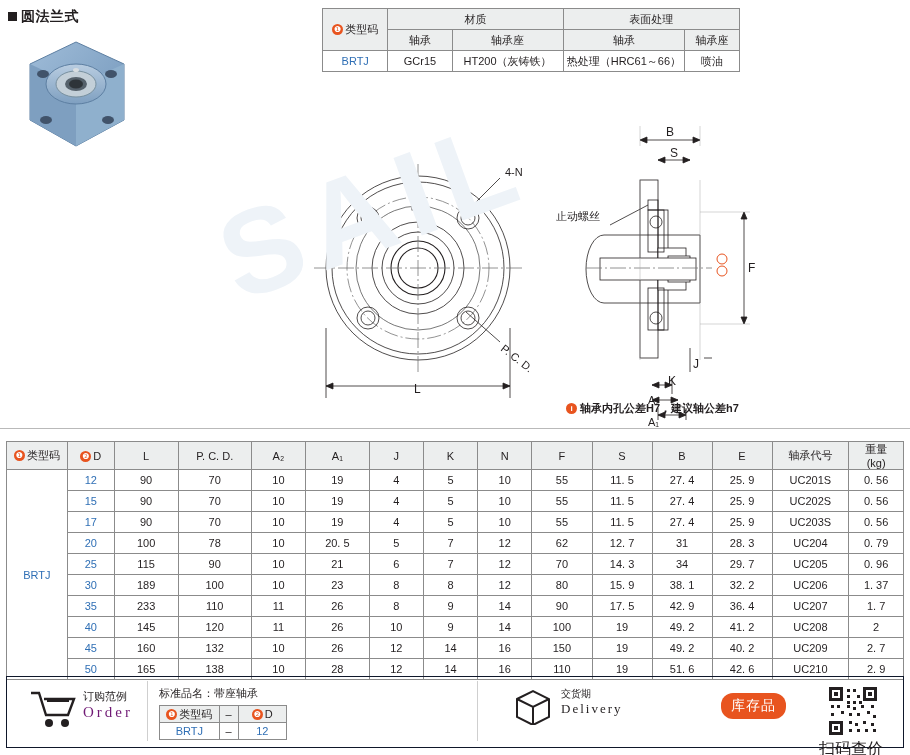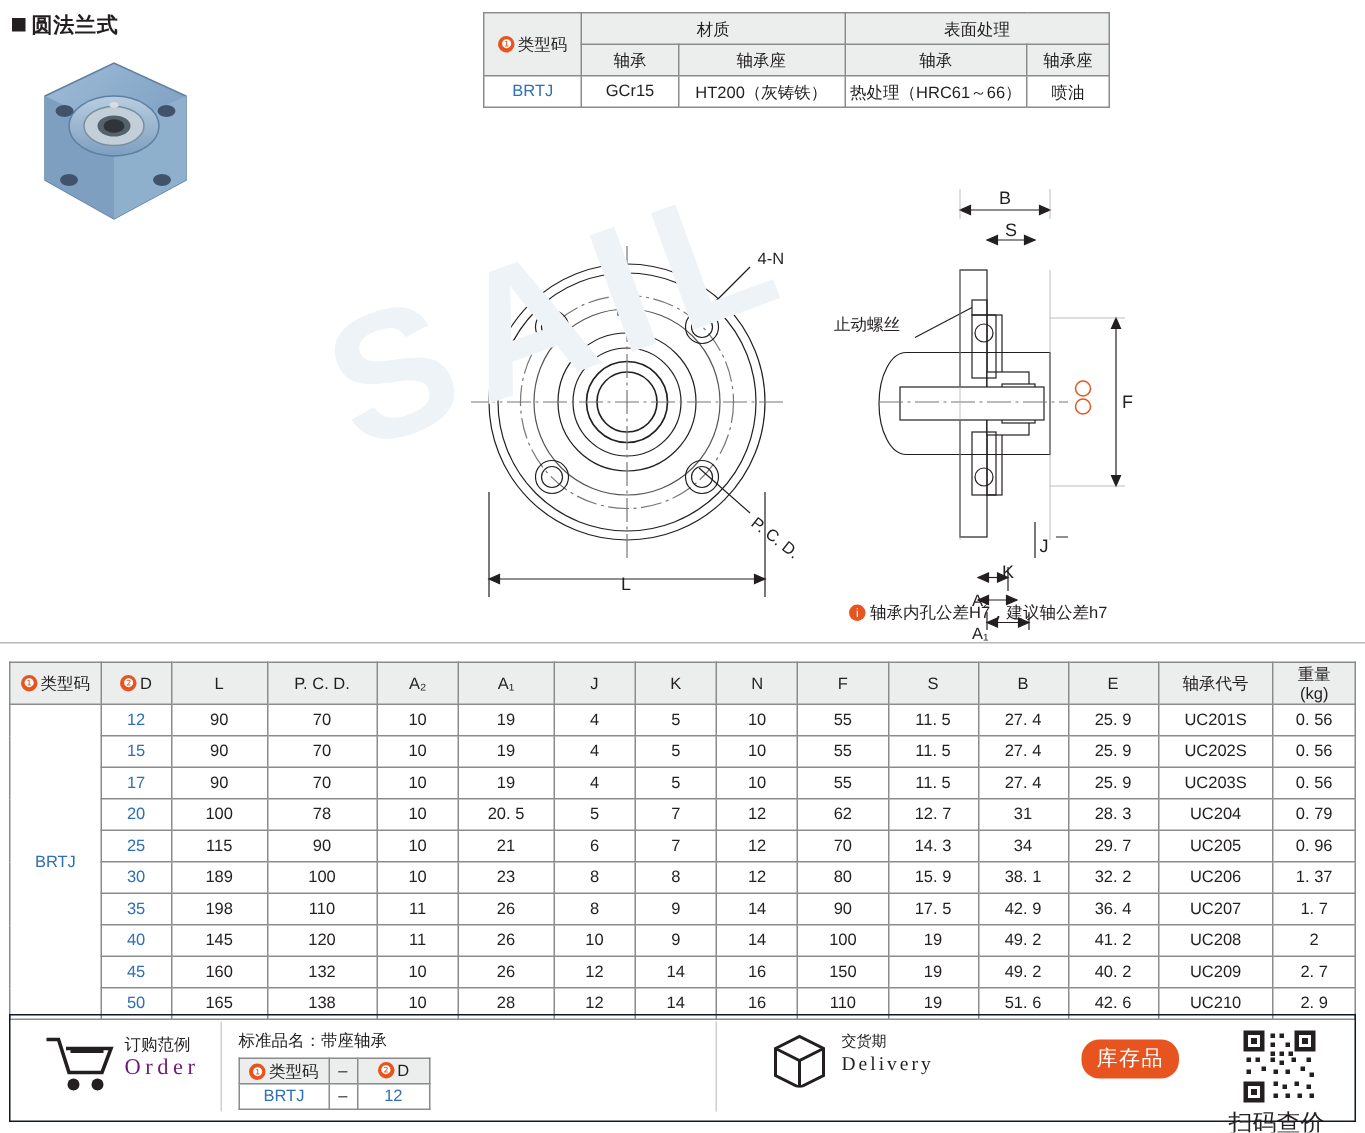--- a/index.html
+++ b/index.html
@@ -48,21 +48,21 @@
 
   
   .drawing{position:absolute;left:0;top:60px;width:910px;height:370px;}
   .watermark{
     position:absolute;left:215px;top:80px;
     font-size:120px;font-weight:bold;color:#eef3f8;
     transform:rotate(-20deg);letter-spacing:10px;
     pointer-events:none;user-select:none;
   }
   .note{
-    position:absolute;left:566px;top:401px;font-size:11px;color:#231f20;
+    position:absolute;left:566px;top:401px;font-size:11px;color:#231f20;font-weight:bold;
   }
   .note .dot{
     display:inline-block;width:11px;height:11px;border-radius:50%;
     background:#e8541f;color:#fff;font-size:8px;line-height:11px;
     text-align:center;margin-right:3px;vertical-align:1px;
   }
 
   
   .hr{position:absolute;left:0;width:910px;height:1px;background:#b9b9b9;}
 
@@ -393,21 +393,21 @@
           <td>12</td>
           <td>80</td>
           <td>15. 9</td>
           <td>38. 1</td>
           <td>32. 2</td>
           <td class="">UC206</td>
           <td>1. 37</td>
         </tr>
         <tr>
           <td class="d">35</td>
-          <td>198</td>
+          <td>233</td>
           <td>110</td>
           <td>11</td>
           <td>26</td>
           <td>8</td>
           <td>9</td>
           <td>14</td>
           <td>90</td>
           <td>17. 5</td>
           <td>42. 9</td>
           <td>36. 4</td>

